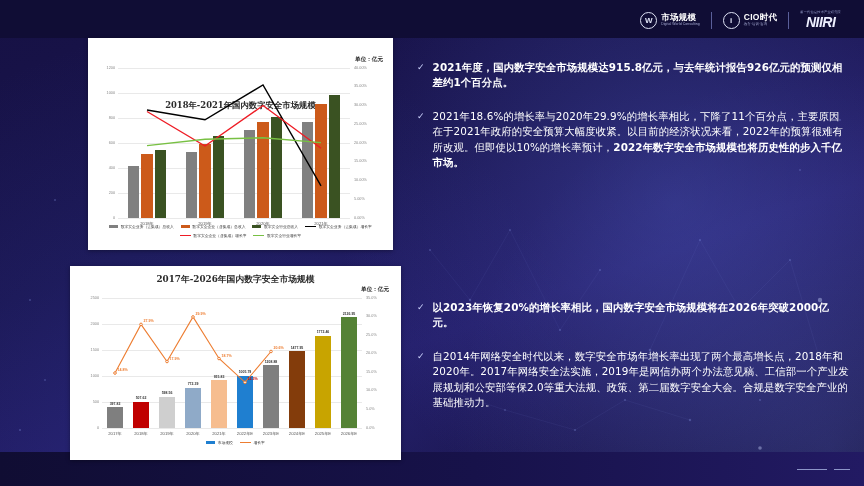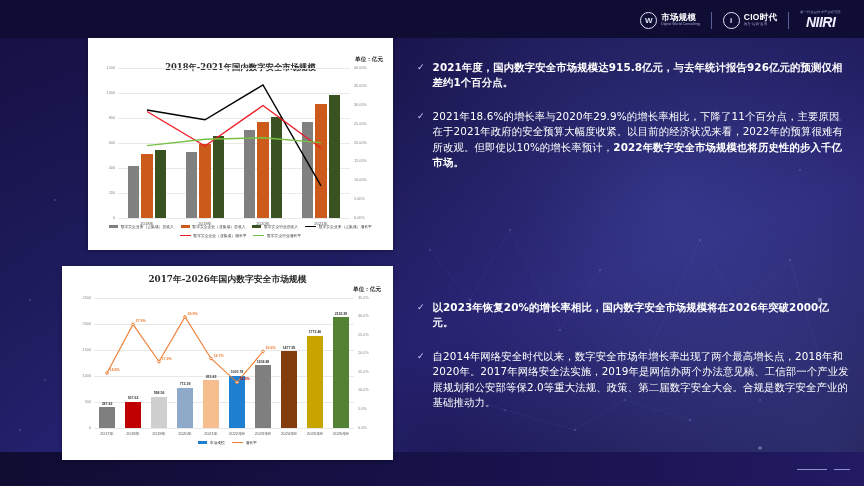--- a/index.html
+++ b/index.html
@@ -48,27 +48,27 @@
     letter-spacing:-.5px;
   }
   .logo-niiri-sub{ font-size:3.2px;color:#9aa2d0;letter-spacing:.2px;}
 
   
   .chart-card{
     position:absolute; background:#ffffff; z-index:4;
     box-shadow:0 1px 4px rgba(0,0,0,.35);
   }
   #chart-card-top{ left:88px; top:38px; width:305px; height:212px; }
-  #chart-card-bottom{ left:62px; top:266px; width:331px; height:194px; }
+  #chart-card-bottom{ left:70px; top:266px; width:331px; height:194px; }
 
   .chart-title{
     text-align:center; color:#2b2b2b; font-weight:bold;
     font-family:"DejaVu Serif","Liberation Serif",serif;
   }
-  #t1-title{ font-size:8.4px; padding-top:24px; }
+  #t1-title{ font-size:8.4px; padding-top:24px;margin-top:38px; }
   #t2-title{ font-size:8.8px; padding-top:8px; }
   .chart-unit{
     position:absolute; font-size:5.6px; color:#222; font-weight:bold;
   }
 
   .plot{ position:absolute; }
   .axis-lbl{ position:absolute; font-size:3.8px; color:#888; white-space:nowrap;}
   .axis-lbl.r{ text-align:left; }
   .gridline{ position:absolute; height:1px; background:#e9e9e9; left:0; right:0;}
   .xtick{ position:absolute; font-size:4.2px; color:#555; text-align:center;

